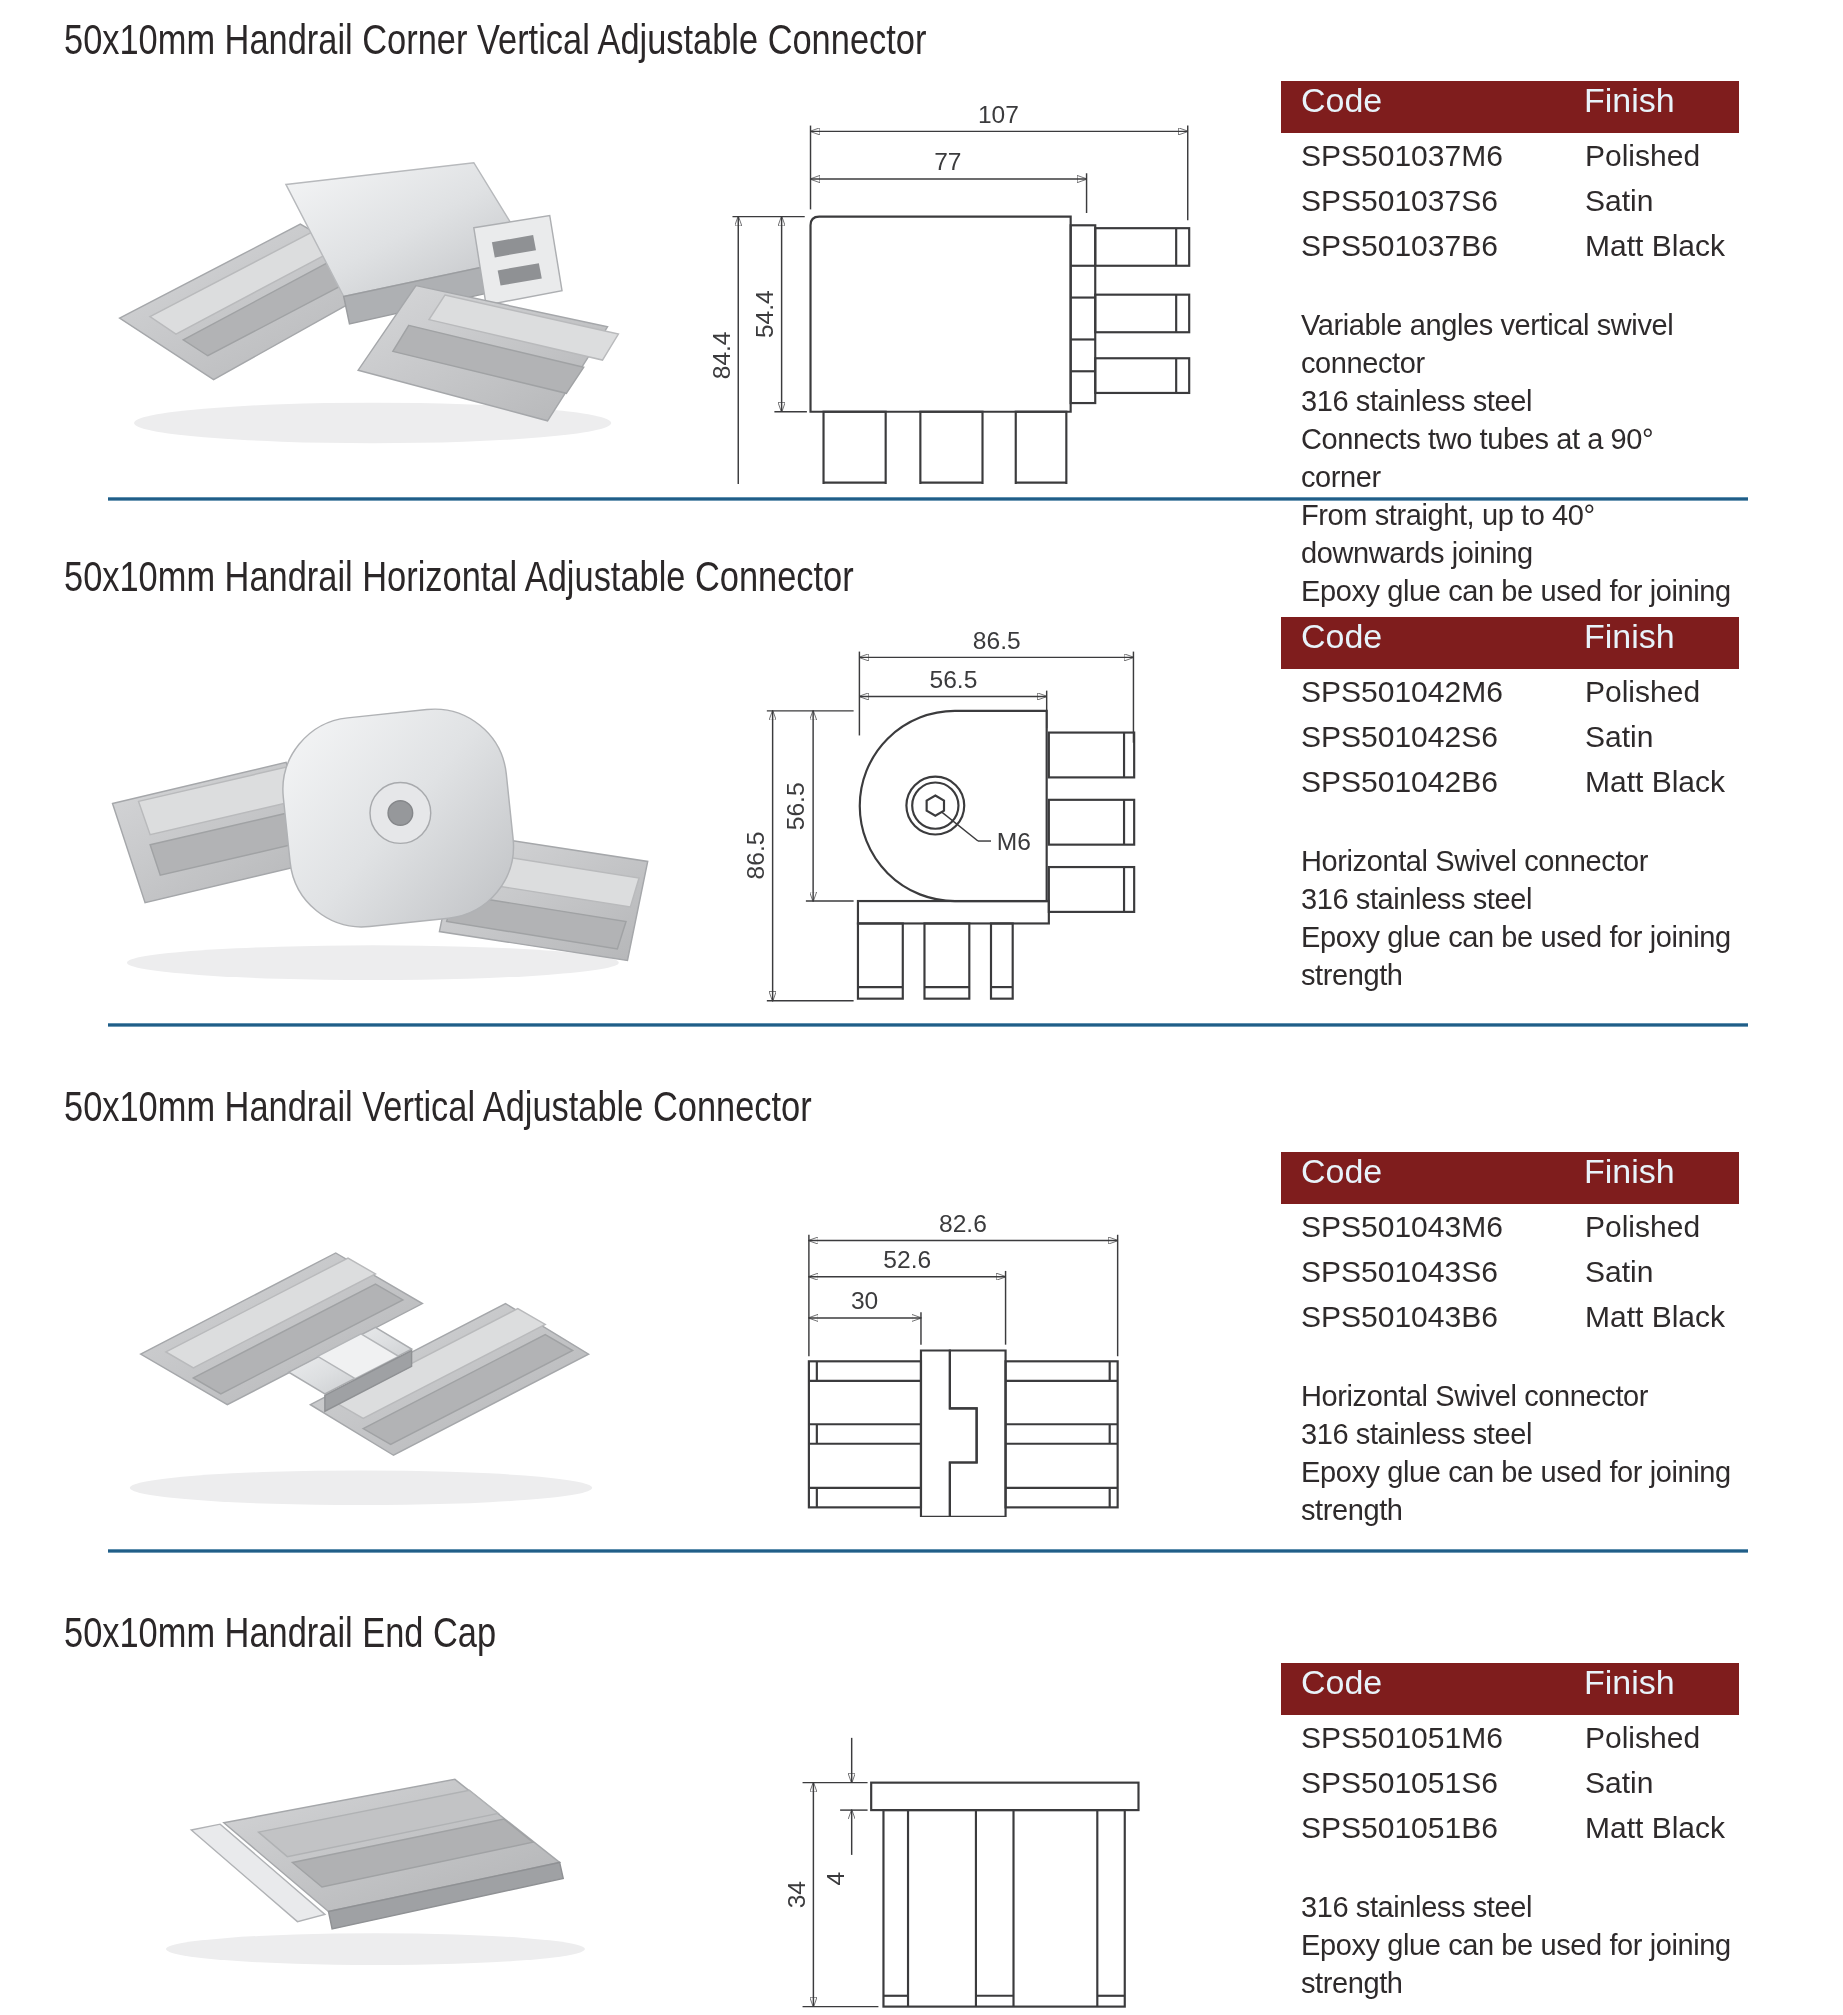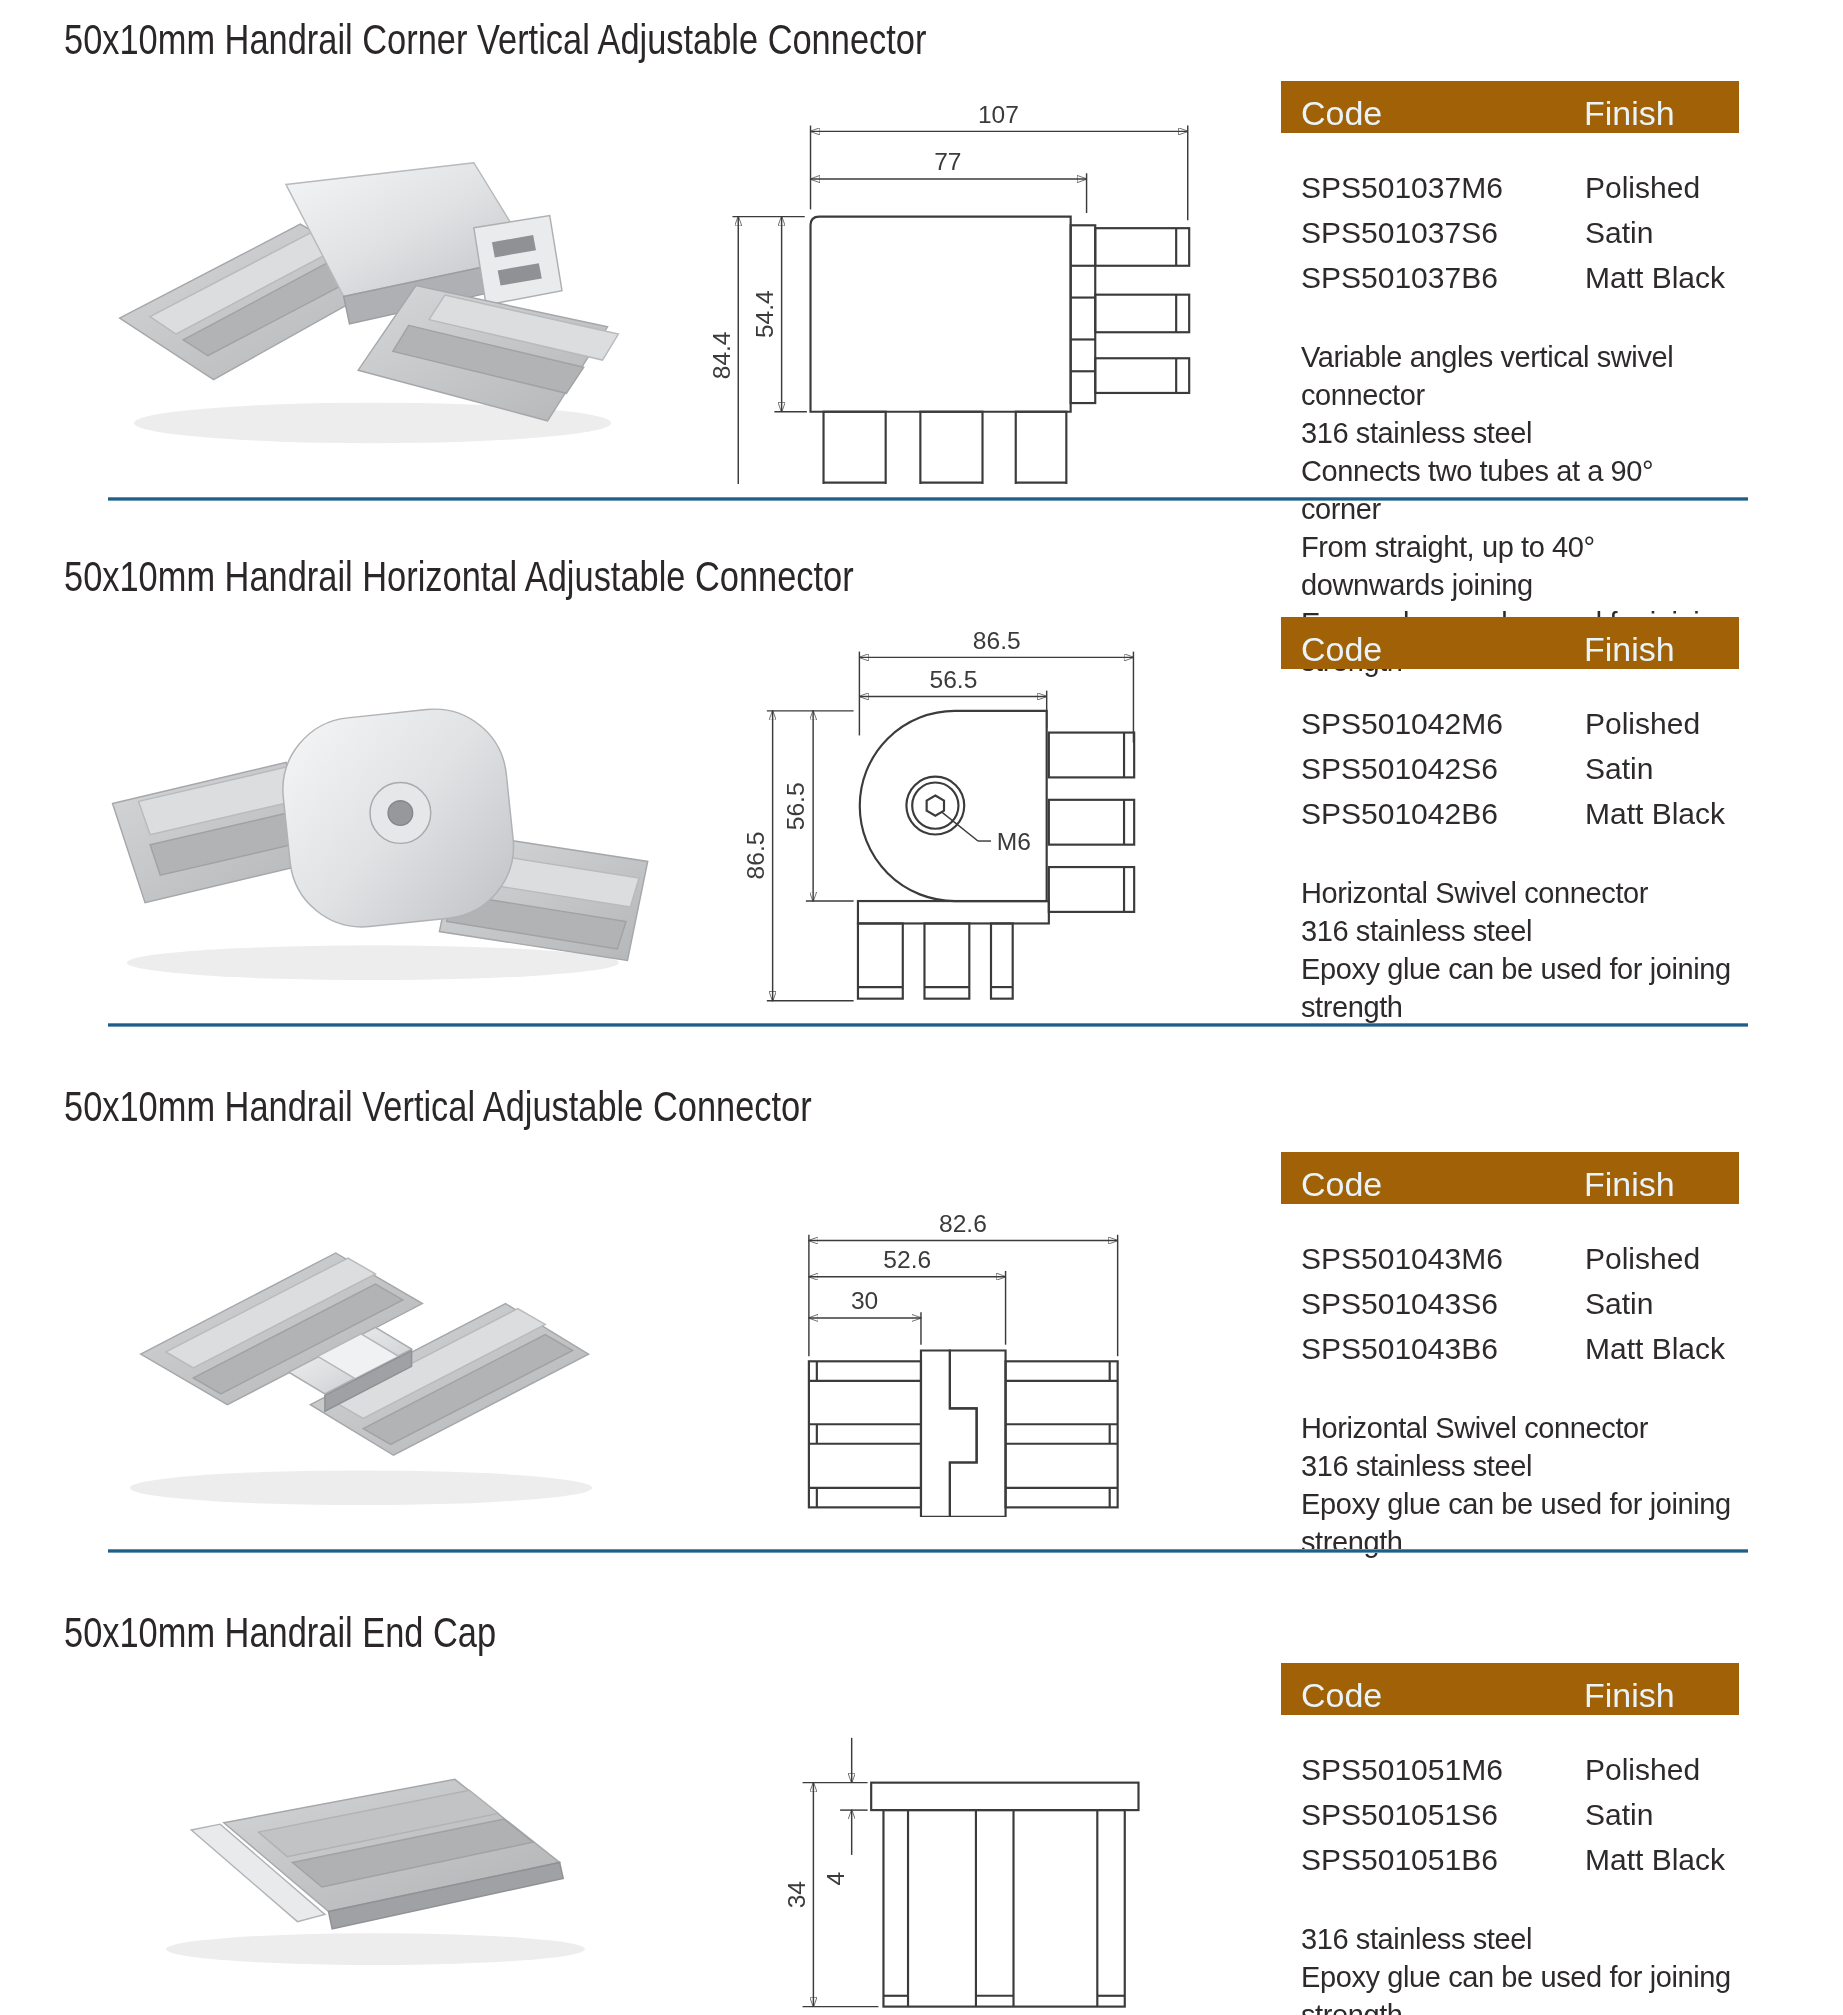--- a/index.html
+++ b/index.html
@@ -13,26 +13,26 @@
     position:absolute; left:64px; font-size:43px; font-weight:400; color:#2b2728;
     white-space:nowrap; transform:scaleX(0.80); transform-origin:left top; letter-spacing:0;
   }
   .divider {
     position:absolute; left:108px; width:1640px; height:3.6px;
     background:linear-gradient(to bottom,#8fb4cb 0%,#1e5d88 30%,#235f88 70%,#a7c4d6 100%);
   }
   .photo, .tech { position:absolute; }
   .ptable { position:absolute; left:1281px; width:458px; }
   .ptable-header {
-    height:52px; background:#a16207; color:#e8f3fa; display:flex; align-items:flex-end;
+    height:52px; background:#7f1d1d; color:#e8f3fa; display:flex; align-items:flex-start;
     font-size:34px;
   }
   .ptable-header .code-h { padding-left:20px; width:283px; box-sizing:content-box; }
   .ptable-header .finish-h { }
-  .trows { margin-top:32px; }
+  .trows { }
   .trow { display:flex; font-size:30px; line-height:45px; color:#2e2a2b; }
   .trow .c { padding-left:20px; width:304px; box-sizing:border-box; }
   .desc { margin-top:38px; padding-left:20px; font-size:29px; line-height:38px; color:#2e2a2b; }
   .desc div { letter-spacing:-0.4px; }
   
   .tech line, .tech path, .tech rect, .tech circle { stroke:#3b3b3d; fill:none; }
   .tech .body { stroke-width:3; }
   .tech .dim  { stroke-width:2; }
   .tech .ext  { stroke-width:2; }
   .tech text  { fill:#3b3b3d; font-size:34px; stroke:none; font-family:"Liberation Sans",sans-serif; }

